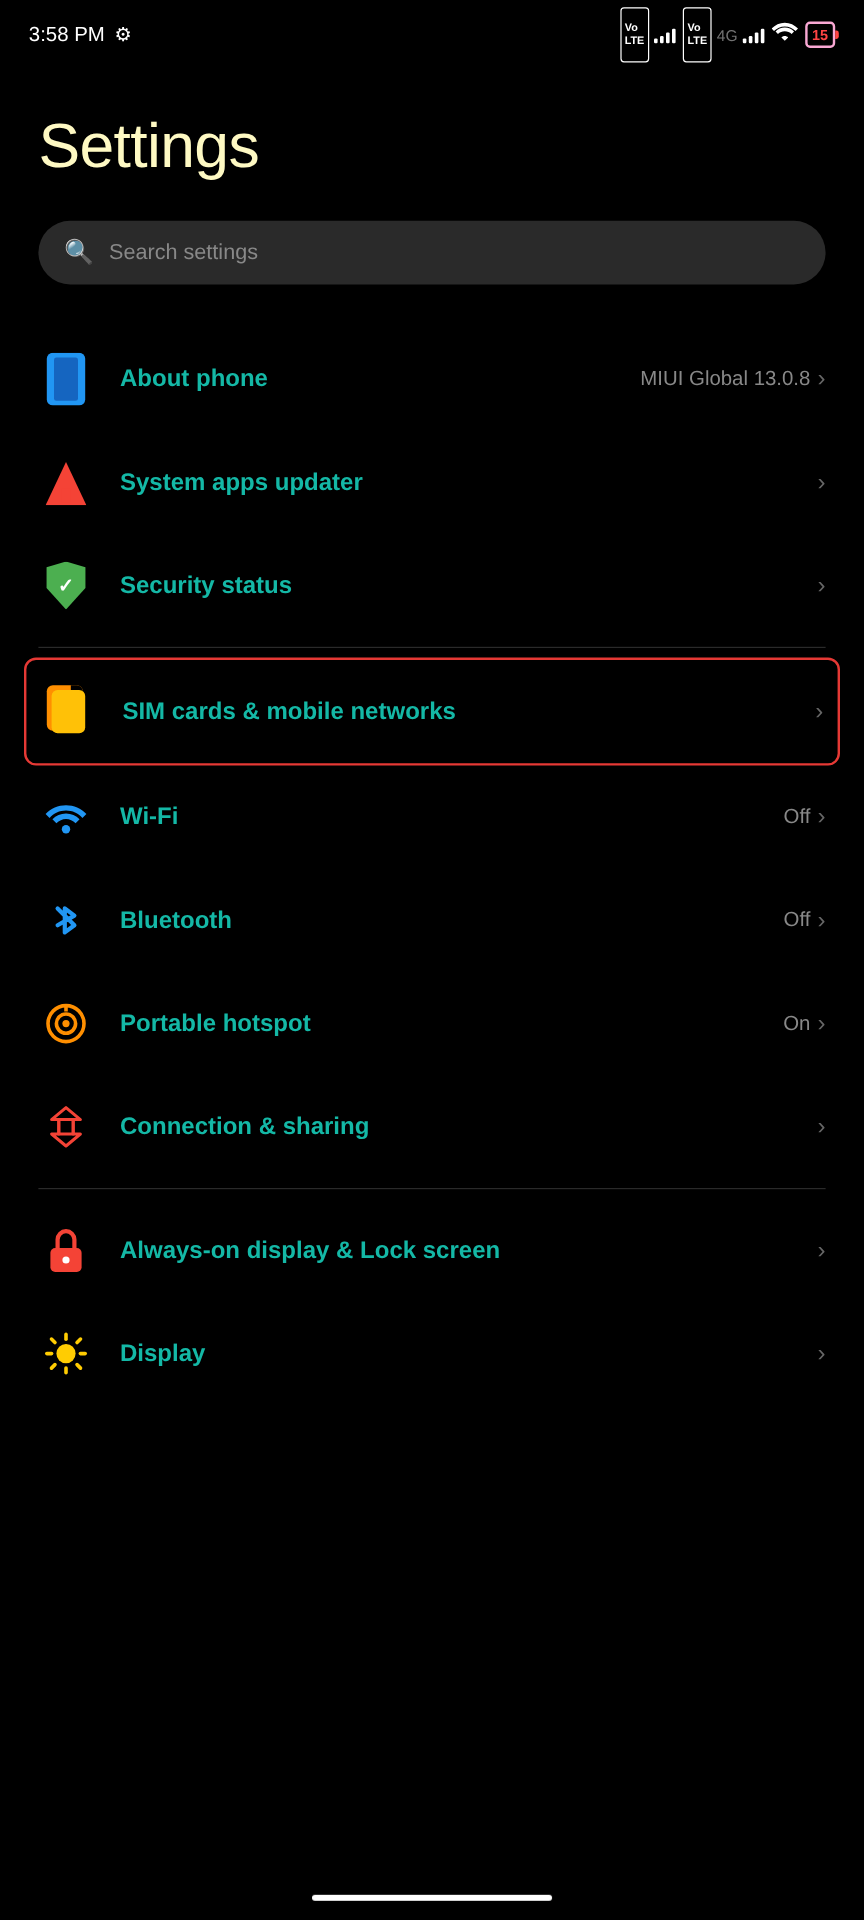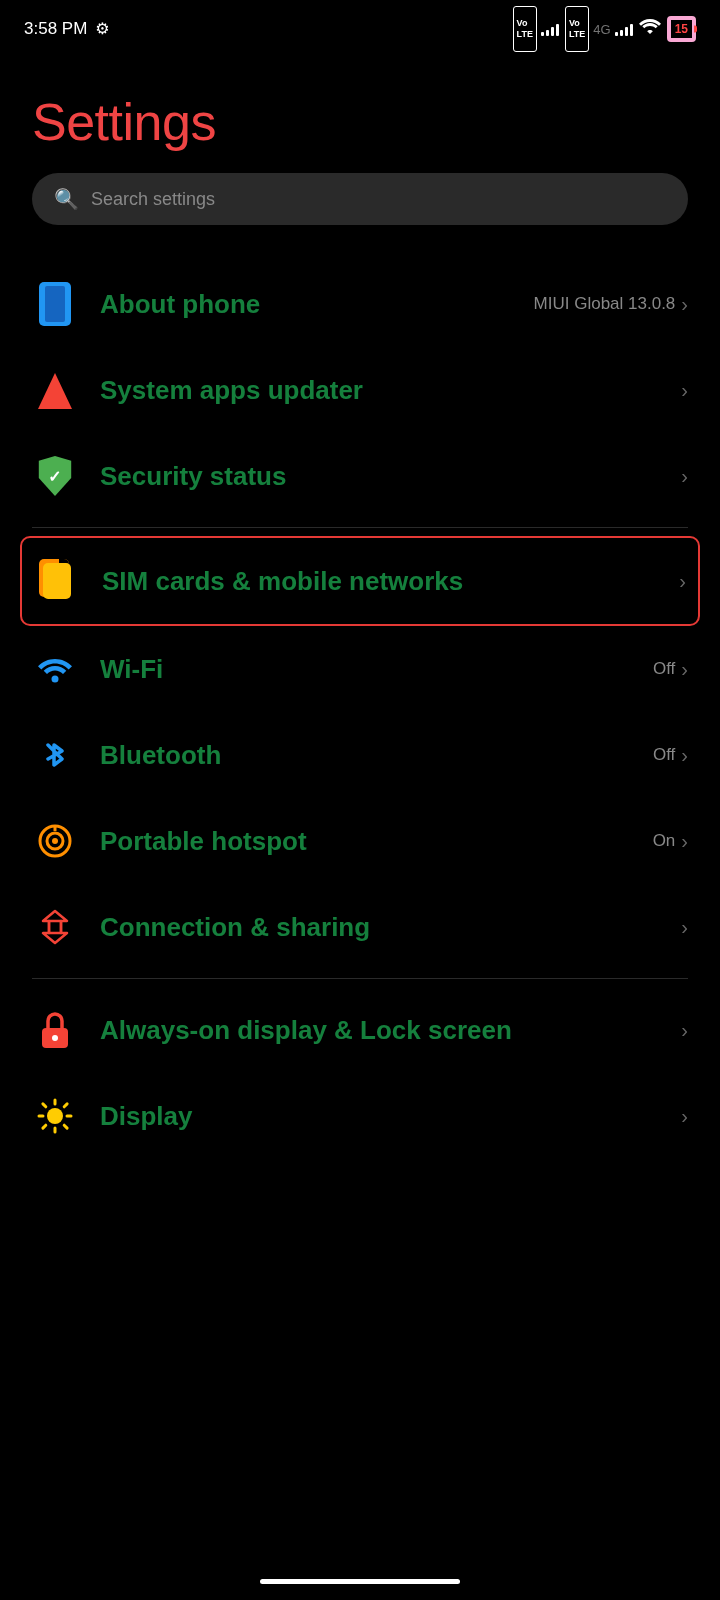--- a/index.html
+++ b/index.html
@@ -17,21 +17,21 @@
     
     .status-bar {
       display: flex;
       justify-content: space-between;
       align-items: center;
       padding: 14px 24px 8px 24px;
       height: 52px;
     }
     .status-bar-left {
       display: flex;
-      align-items: flex-start;
+      align-items: flex-end;
       gap: 8px;
       font-size: 17px;
       font-weight: 500;
       color: #fff;
     }
     .status-bar-right {
       display: flex;
       align-items: center;
       gap: 6px;
       font-size: 13px;
@@ -68,21 +68,21 @@
     .b3 { height: 9px; }
     .b4 { height: 12px; }
 
     .wifi-icon {
       font-size: 16px;
     }
 
     .battery-container {
       display: flex;
       align-items: center;
-      border: 4px solid #f9a8d4;
+      border: 2px solid #f9a8d4;
       border-radius: 4px;
       padding: 2px 4px;
       gap: 2px;
       font-size: 12px;
       font-weight: bold;
       color: #f44;
       position: relative;
     }
     .battery-container::after {
       content: '';
@@ -97,22 +97,22 @@
     }
 
     
     .main-content {
       padding: 40px 32px 0 32px;
     }
 
     .page-title {
       font-size: 52px;
       font-weight: 400;
-      color: #ef4444;
-      margin-bottom: 21px;
+      color: #fef9c3;
+      margin-bottom: 32px;
       letter-spacing: -0.5px;
     }
 
     .search-bar {
       background: #2a2a2a;
       border-radius: 40px;
       display: flex;
       align-items: center;
       padding: 14px 22px;
       gap: 12px;
@@ -138,23 +138,23 @@
       display: flex;
       align-items: center;
       justify-content: center;
       flex-shrink: 0;
     }
 
     .item-text {
       flex: 1;
     }
     .item-label {
-      font-size: 26px;
+      font-size: 20px;
       font-weight: 600;
-      color: #15803d;
+      color: #14b8a6;
     }
 
     .item-right {
       display: flex;
       align-items: center;
       gap: 6px;
       color: #888;
       font-size: 17px;
       justify-content: flex-end;
     }

